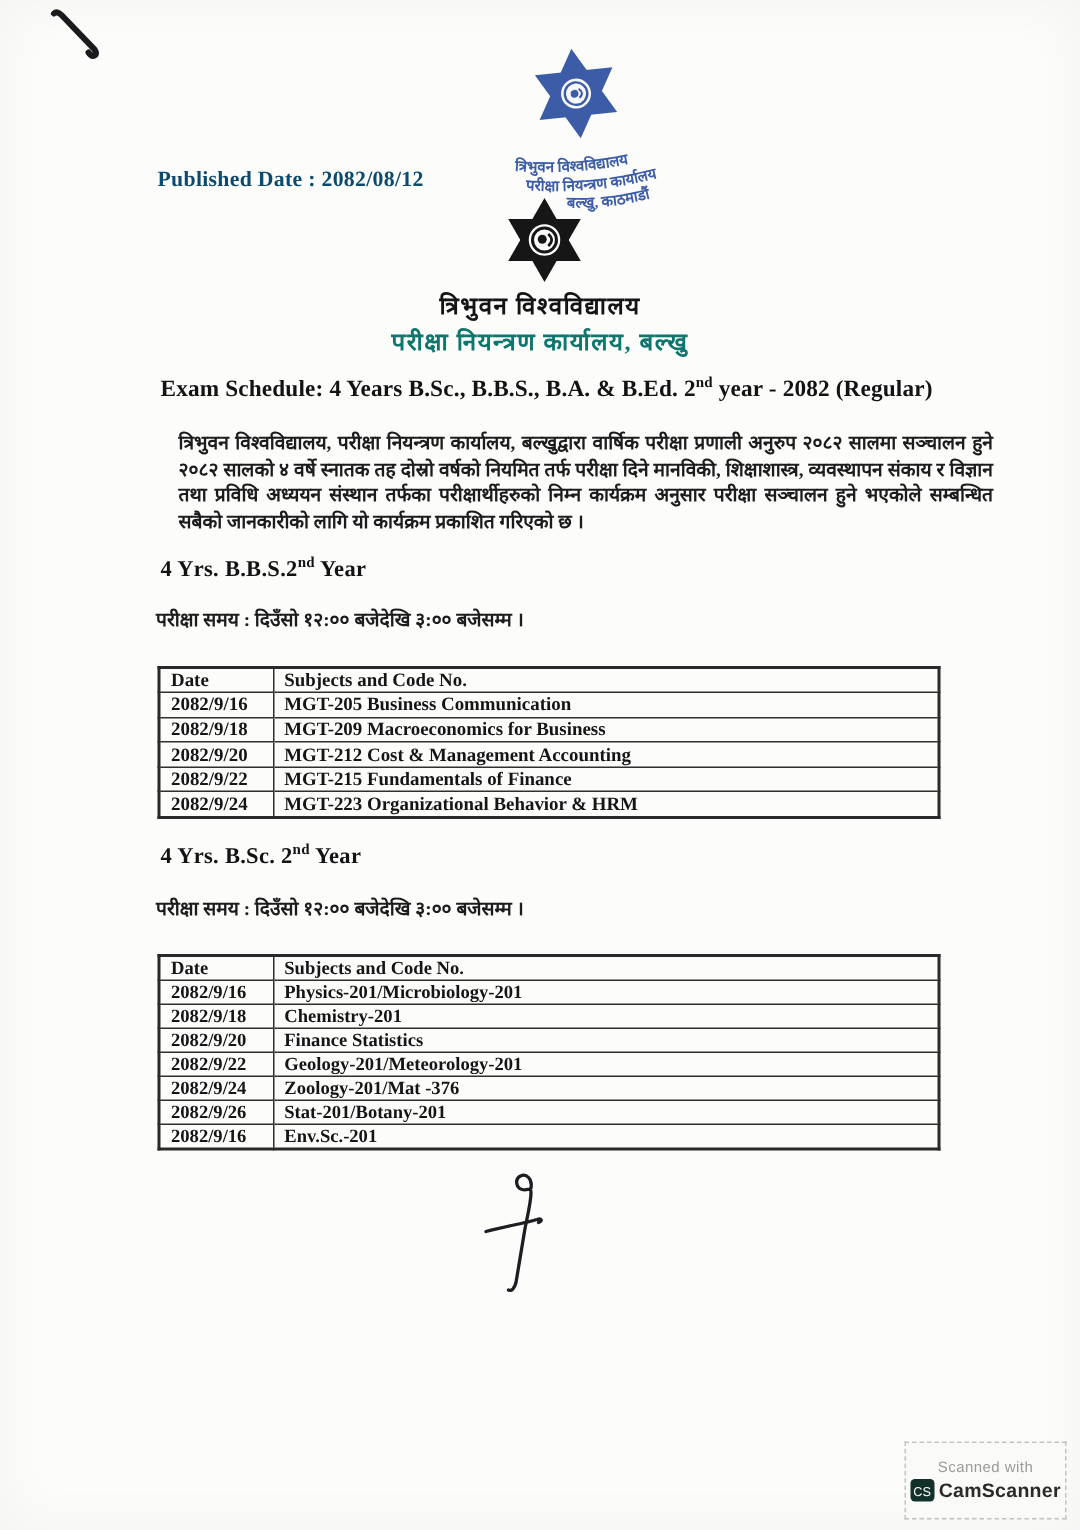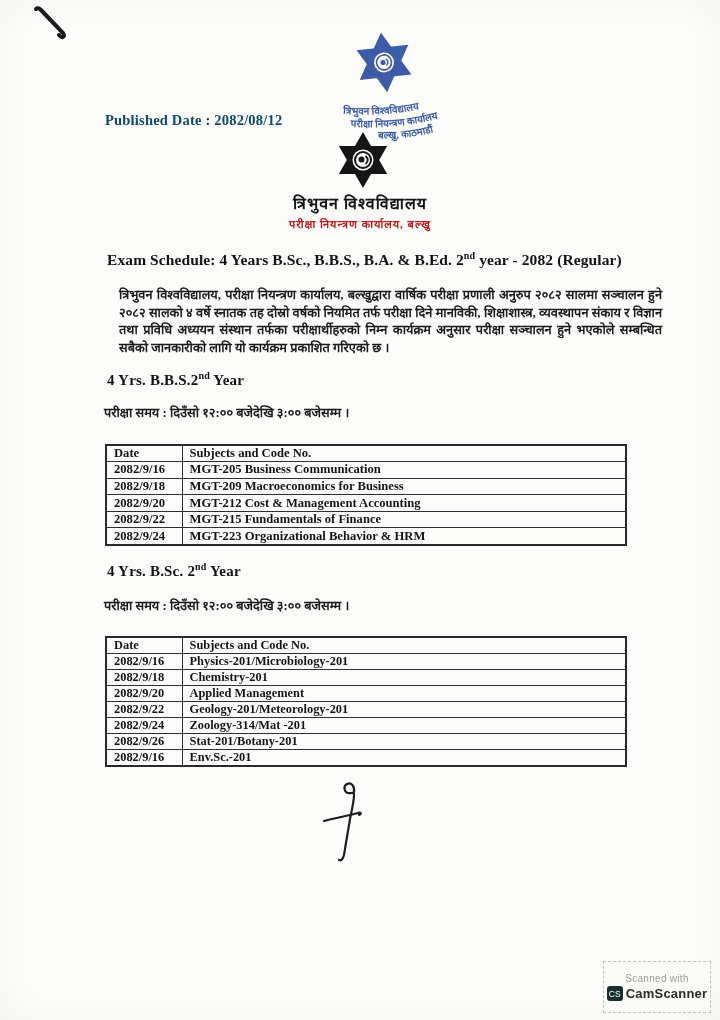--- a/index.html
+++ b/index.html
@@ -24,21 +24,21 @@
   .stamp { left:318px; top:20px; opacity:0.92; }
 
   
   .tu-logo { left:330px; top:128px; }
   .letterhead-university {
     left:0; top:192px; width:720px; text-align:center;
     font-size:16px; font-weight:bold; color:#141414; letter-spacing:1px;
   }
   .letterhead-office {
     left:0; top:216px; width:720px; text-align:center;
-    font-size:11px; font-weight:bold; color:#b91c1c; letter-spacing:1px;
+    font-size:16px; font-weight:bold; color:#0f766e; letter-spacing:1px;
   }
 
   .published-date {
     left:105px; top:112px; font-size:14.5px; font-weight:bold; color:#0c4a6e;
     letter-spacing:0.2px;
   }
 
   .doc-title {
     left:107px; top:251px; width:540px;
     font-size:15.5px; font-weight:bold; color:#131313; letter-spacing:0.1px;
@@ -212,29 +212,29 @@
           <tr>
             <td>2082/9/16</td>
             <td>Physics-201/Microbiology-201</td>
           </tr>
           <tr>
             <td>2082/9/18</td>
             <td>Chemistry-201</td>
           </tr>
           <tr>
             <td>2082/9/20</td>
-            <td>Applied Management</td>
+            <td>Finance Statistics</td>
           </tr>
           <tr>
             <td>2082/9/22</td>
             <td>Geology-201/Meteorology-201</td>
           </tr>
           <tr>
             <td>2082/9/24</td>
-            <td>Zoology-314/Mat -201</td>
+            <td>Zoology-201/Mat -376</td>
           </tr>
           <tr>
             <td>2082/9/26</td>
             <td>Stat-201/Botany-201</td>
           </tr>
           <tr>
             <td>2082/9/16</td>
             <td>Env.Sc.-201</td>
           </tr>
         </tbody>

